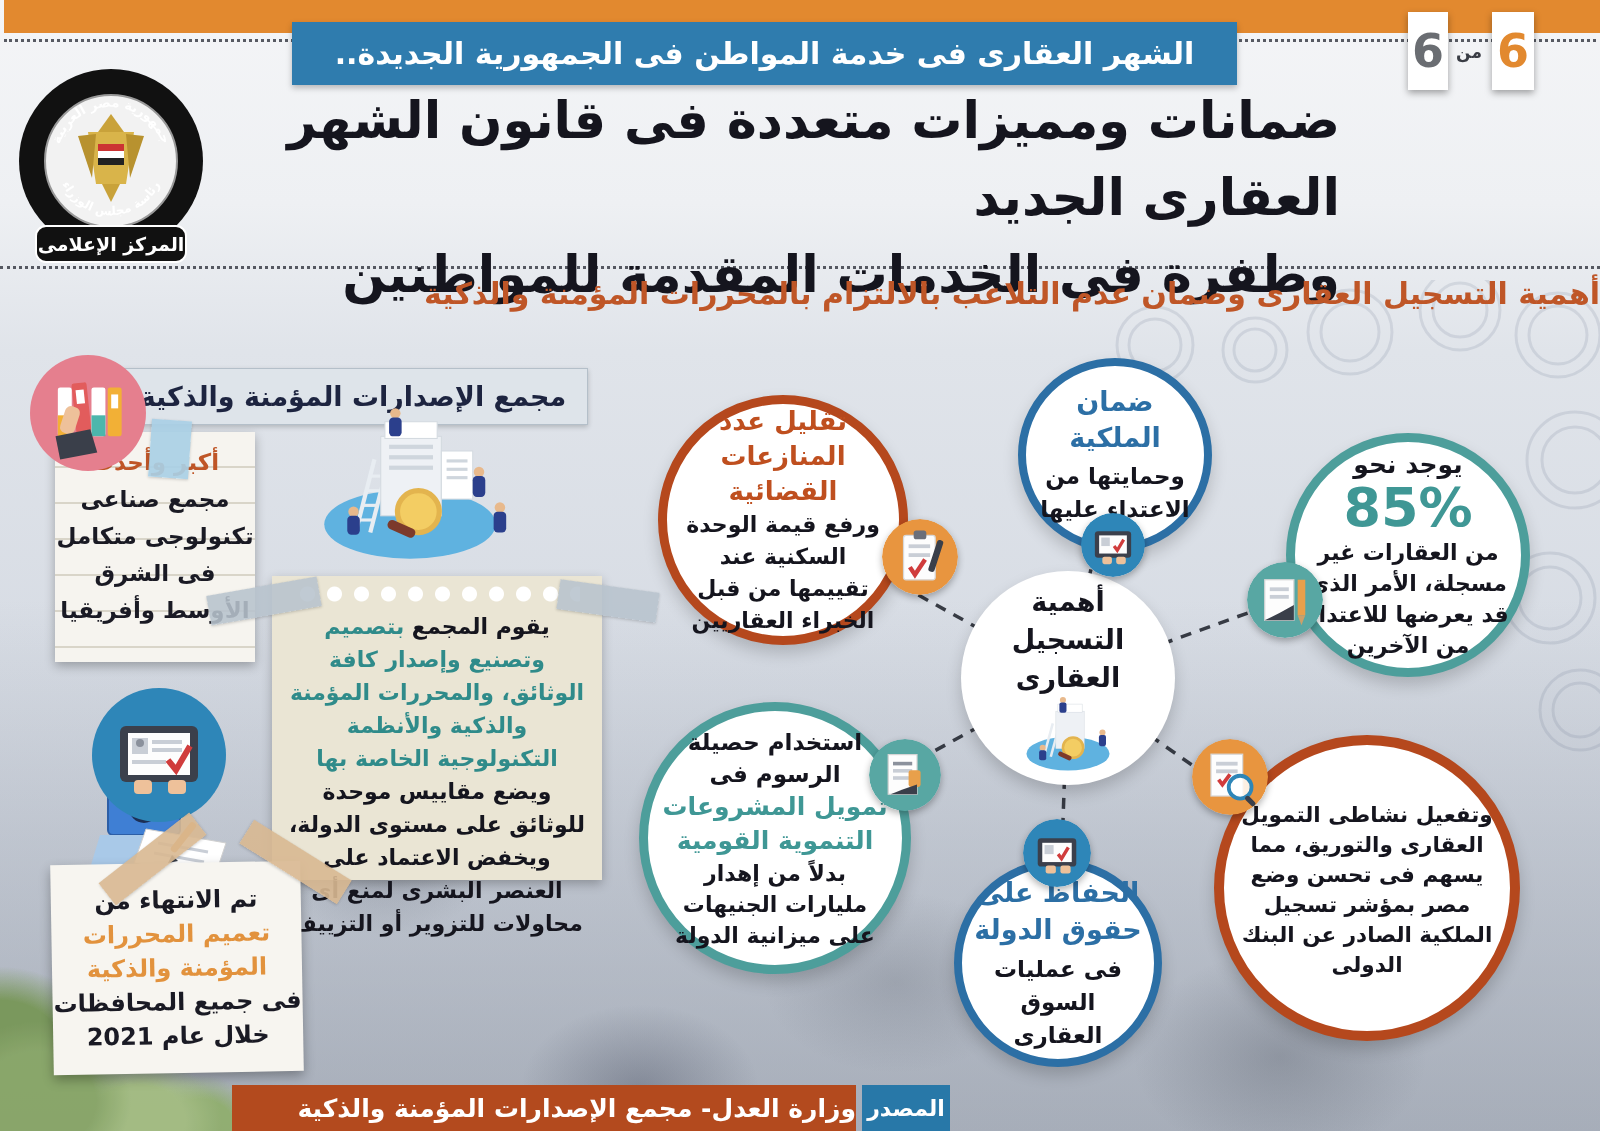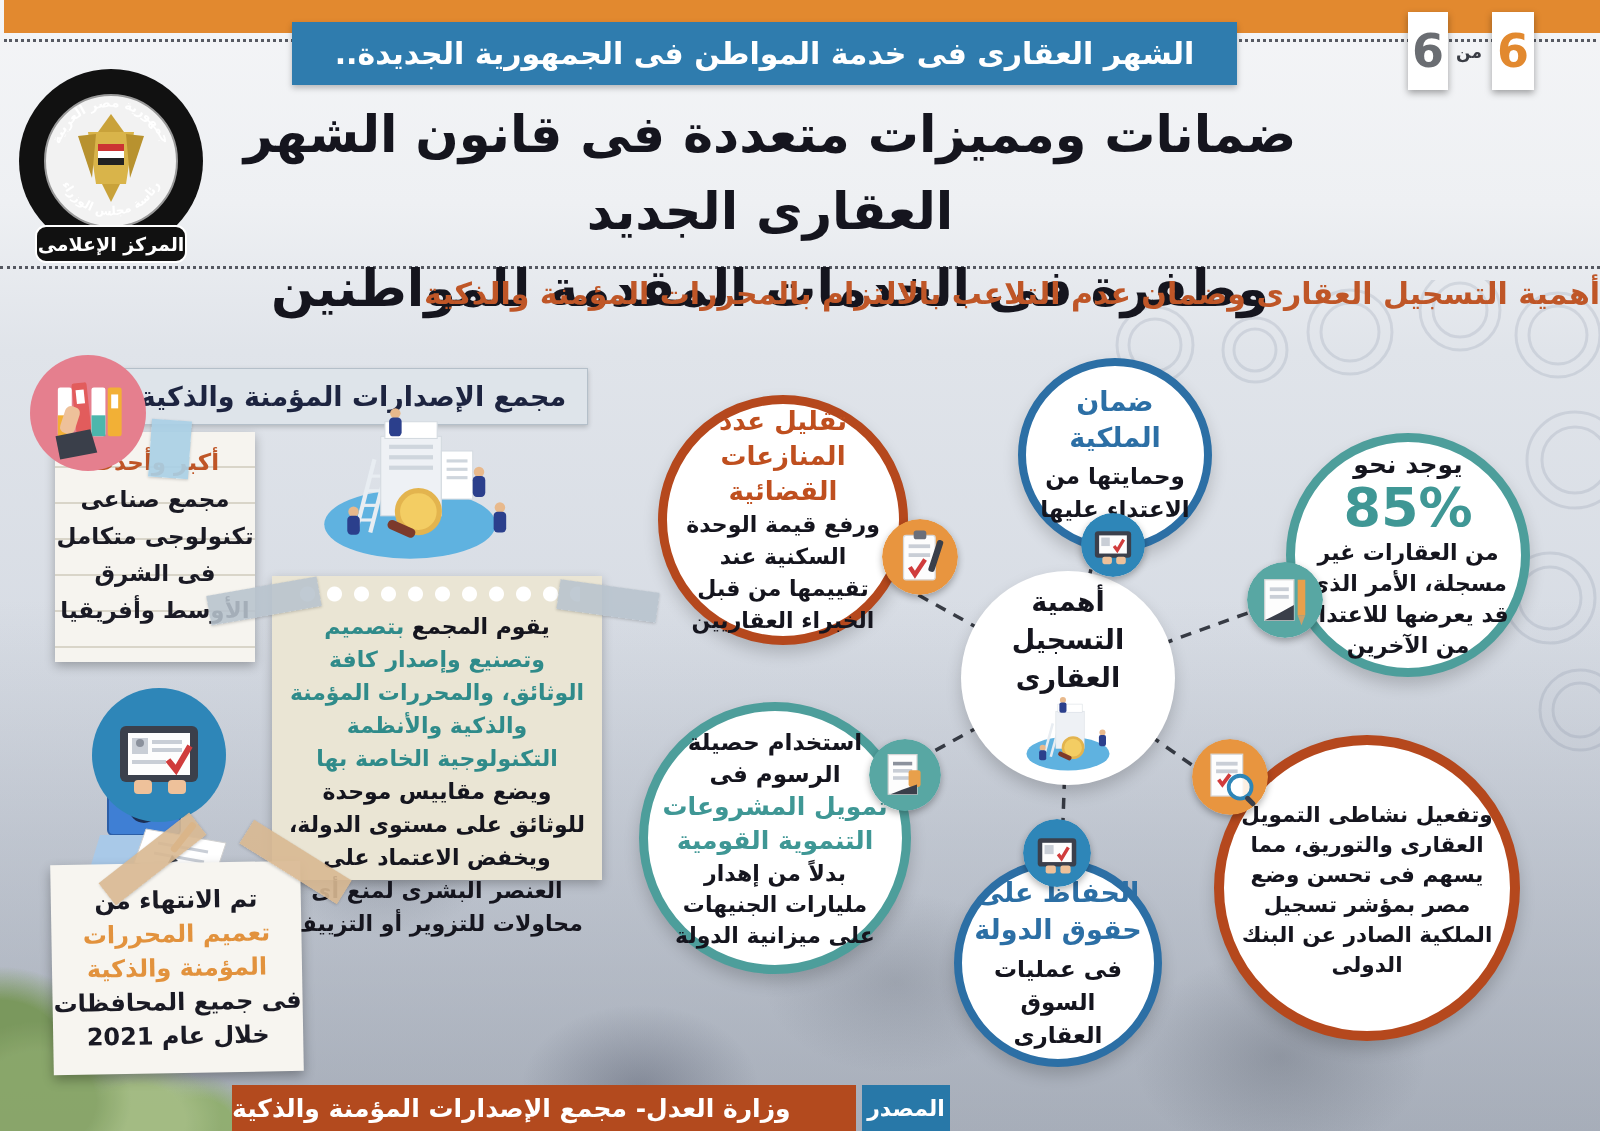--- a/index.html
+++ b/index.html
@@ -12,21 +12,21 @@
   
   .strip{left:4px;top:0;width:1596px;height:33px;background:#e2892f}
   .dotline{height:0;border-top:3px dotted #31343e;opacity:.8}
   .banner{left:292px;top:22px;width:945px;height:63px;background:#2f7cae;z-index:4;
     display:flex;align-items:center;justify-content:center;color:#fff;font-weight:bold;
     font-size:30px;box-shadow:0 3px 6px rgba(0,0,0,.25)}
   .pgcard{background:#fff;box-shadow:0 3px 7px rgba(0,0,0,.35);z-index:5;
     display:flex;align-items:center;justify-content:center;font-weight:bold;font-size:46px}
   .pgsep{z-index:5;color:#3a3d45;font-weight:bold;font-size:17px;text-align:center}
   
-  .titlebox{left:200px;top:96px;width:1140px;text-align:center;color:#15151e;z-index:3}
+  .titlebox{left:200px;top:82px;width:1140px;text-align:right;color:#15151e;z-index:3}
   .titlebox div{font-size:51px;font-weight:bold;line-height:77px}
   .subtitle{left:0;top:276px;width:1600px;text-align:right;color:#bf5627;font-weight:bold;font-size:30px;z-index:3}
   
   .labelbox{left:118px;top:368px;width:470px;height:57px;background:#dee4ea;border:1px solid #b4bfc9;
     box-shadow:0 2px 5px rgba(0,0,0,.2);display:flex;align-items:center;justify-content:center;
     color:#1d2440;font-weight:bold;font-size:27px;z-index:2}
   .note{background:#f6f4ef;box-shadow:0 4px 10px rgba(0,0,0,.28);z-index:2}
   .note1{left:55px;top:432px;width:200px;height:230px;padding-top:12px;text-align:center;font-size:23px;
     font-weight:bold;line-height:37px;color:#1a1a24;
     background-image:repeating-linear-gradient(180deg,rgba(0,0,0,0) 0 34px,#d9d5c9 34px 36px)}
@@ -47,21 +47,21 @@
   
   .circ{border-radius:50%;background:#fff;display:flex;flex-direction:column;align-items:center;
     justify-content:center;text-align:center;box-shadow:0 8px 16px rgba(0,0,0,.18);z-index:2;padding:12px}
   .circ .ti{font-weight:bold}
   .circ .bo{font-weight:bold;color:#15151e}
   .rustt{color:#bf4f1f}.bluet{color:#2c6fa5}.tealt{color:#3f9795}
   .micon{border-radius:50%;z-index:3;box-shadow:0 3px 7px rgba(0,0,0,.3);overflow:hidden}
   .micon svg{display:block}
   
   .srcbar{left:232px;top:1085px;width:624px;height:46px;background:#b34a1e;z-index:4;
-    display:flex;align-items:center;justify-content:flex-end;color:#fff;font-weight:bold;font-size:25px}
+    display:flex;align-items:center;justify-content:flex-start;color:#fff;font-weight:bold;font-size:25px}
   .srcbox{left:862px;top:1085px;width:88px;height:46px;background:#2878a8;z-index:4;
     display:flex;align-items:center;justify-content:center;color:#fff;font-weight:bold;font-size:22px}
   
   .photo{left:0;top:600px;width:1600px;height:531px;z-index:0;
     background:
       radial-gradient(150px 100px at 24% 50%, rgba(70,76,88,.22), transparent 70%),
       radial-gradient(190px 130px at 56% 72%, rgba(70,76,88,.20), transparent 70%),
       radial-gradient(210px 150px at 80% 86%, rgba(58,64,76,.26), transparent 70%),
       radial-gradient(170px 120px at 40% 92%, rgba(40,46,66,.30), transparent 70%),
       radial-gradient(120px 90px at 10% 62%, rgba(70,76,88,.20), transparent 70%),

